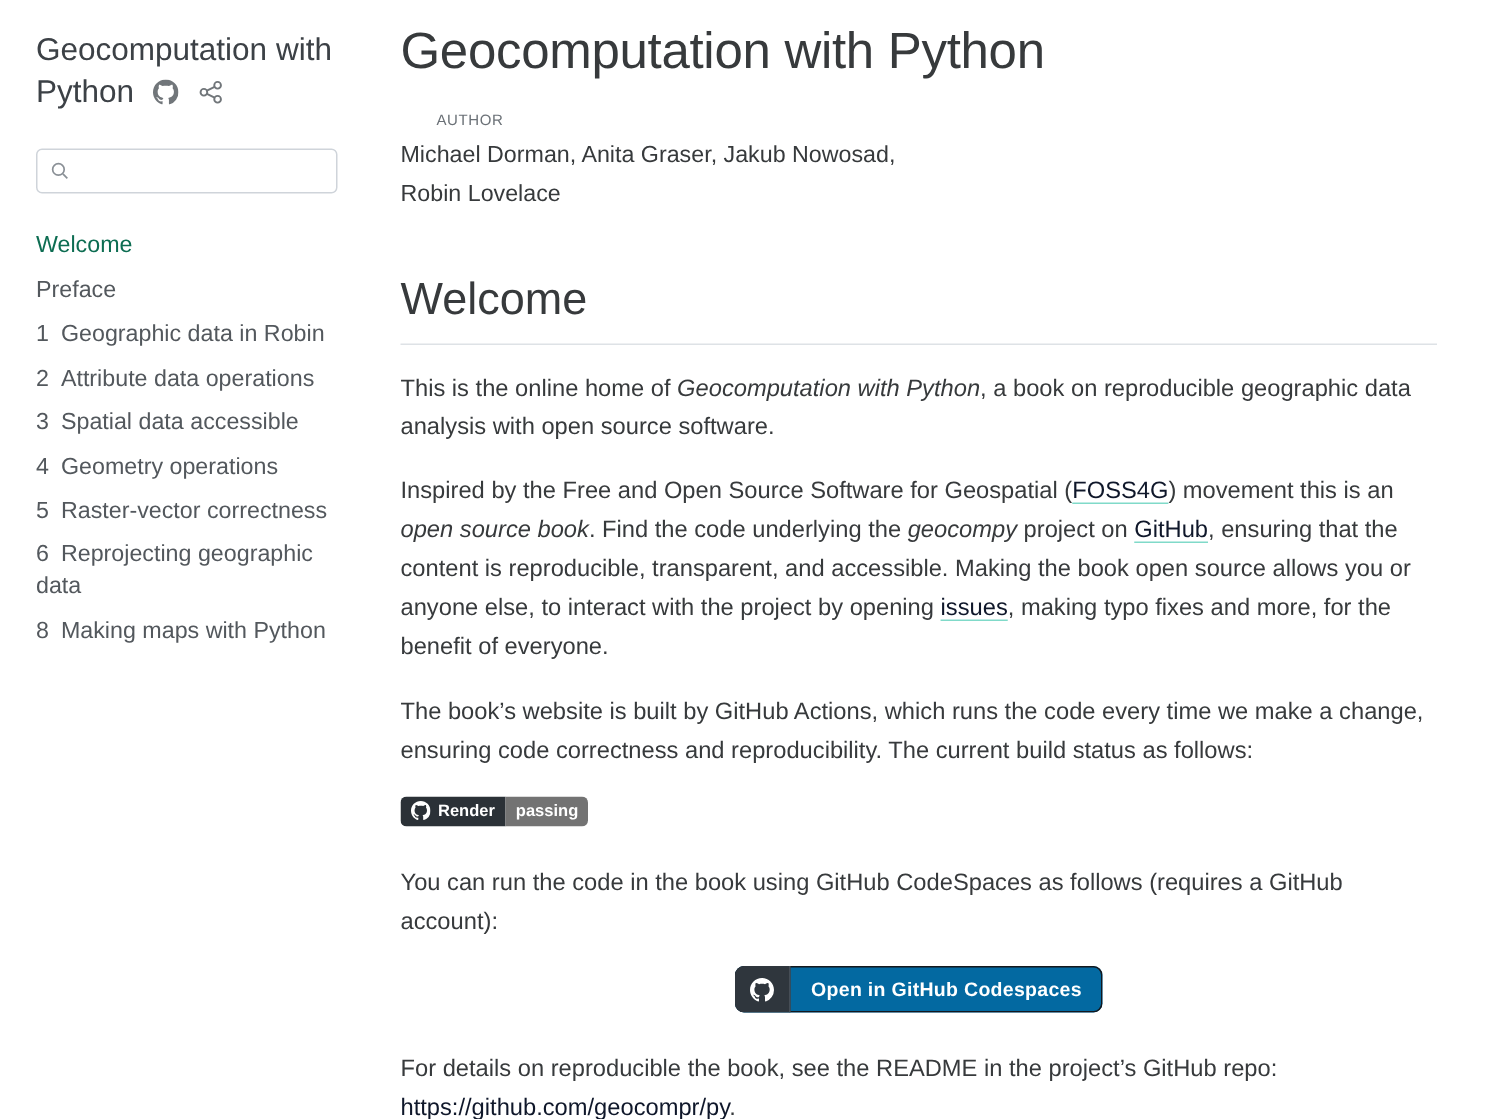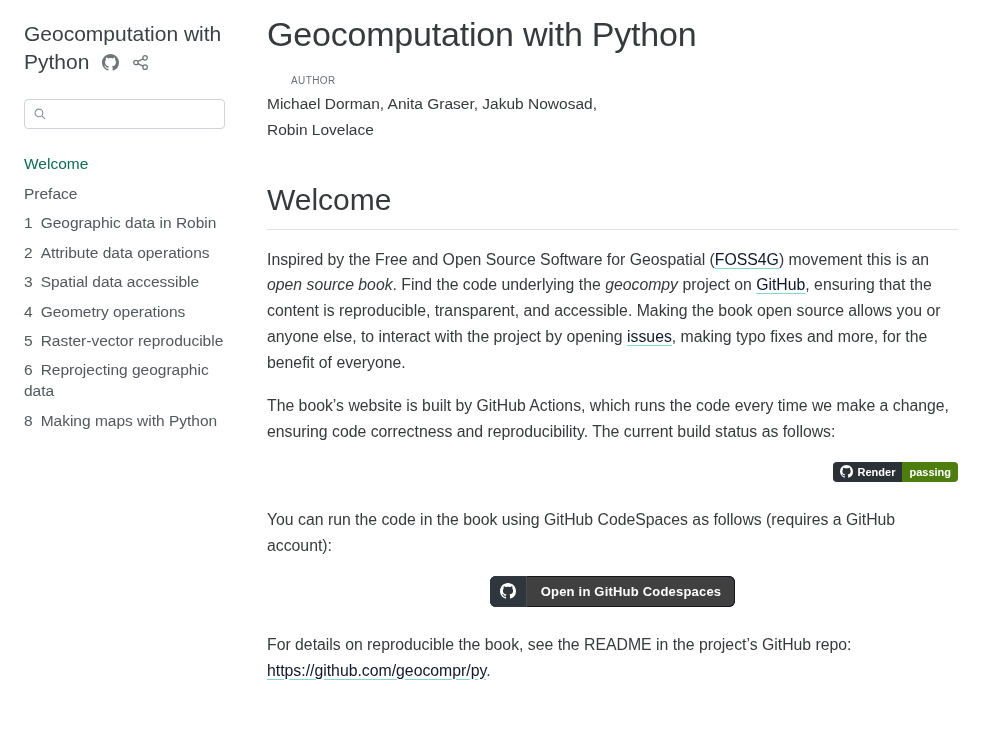--- a/index.html
+++ b/index.html
@@ -63,39 +63,39 @@
   }
   p.body-p { font-size: 15.8px; line-height: 1.64; margin-bottom: 17px; color: #373a3c; }
   p.body-p em { font-style: italic; }
   a.content-link {
     color: #0f172a; text-decoration: underline;
     text-decoration-color: rgba(24,188,156,0.55);
     text-underline-offset: 2.5px; cursor: pointer;
   }
 
   
-  .badge-row { text-align: right; margin: 1px 0 25px 0; }
+  .badge-row { text-align: left; margin: 1px 0 25px 0; }
   .gh-badge {
     display: inline-flex; height: 20px; border-radius: 4px; overflow: hidden;
     text-decoration: none; cursor: pointer; vertical-align: middle;
   }
   .gh-badge-left {
     background: #2b3137; color: #fff; display: inline-flex; align-items: center;
     gap: 5px; padding: 0 7px; font-size: 11px; font-weight: 700;
   }
   .gh-badge-right {
-    background: #4d7c0f; color: #fff; display: inline-flex; align-items: center;
+    background: #737373; color: #fff; display: inline-flex; align-items: center;
     padding: 0 7px; font-size: 11px; font-weight: 600;
   }
 
   
   .cs-row { text-align: center; margin: 1px 0 25px 0; }
   .cs-button {
     display: inline-flex; align-items: stretch; height: 31px;
-    border-radius: 6px; overflow: hidden; background: #404040;
+    border-radius: 6px; overflow: hidden; background: #0369a1;
     text-decoration: none; cursor: pointer; vertical-align: middle;
     box-shadow: 0 0 0 1px #14181d inset;
   }
   .cs-icon {
     background: #2f363d; display: flex; align-items: center;
     padding: 0 10px; color: #fff; border-right: 1px solid #464d55;
   }
   .cs-label {
     display: flex; align-items: center; padding: 0 14px;
     color: #fff; font-size: 13px; font-weight: 700; letter-spacing: 0.2px;
@@ -135,34 +135,35 @@
       <input type="text" placeholder="" style="">
     </div>
 
     <nav class="side-nav" id="sidebar-nav">
         <a class="side-nav-item active"><span>Welcome</span></a>
         <a class="side-nav-item"><span>Preface</span></a>
         <a class="side-nav-item"><span class="chapter-number">1</span><span>Geographic data in Robin</span></a>
         <a class="side-nav-item"><span class="chapter-number">2</span><span>Attribute data operations</span></a>
         <a class="side-nav-item"><span class="chapter-number">3</span><span>Spatial data accessible</span></a>
         <a class="side-nav-item"><span class="chapter-number">4</span><span>Geometry operations</span></a>
-        <a class="side-nav-item"><span class="chapter-number">5</span><span>Raster-vector reproducible</span></a>
+        <a class="side-nav-item"><span class="chapter-number">5</span><span>Raster-vector correctness</span></a>
         <a class="side-nav-item"><span class="chapter-number">6</span><span>Reprojecting geographic data</span></a>
         <a class="side-nav-item"><span class="chapter-number">8</span><span>Making maps with Python</span></a>
       </nav>
   </aside>
 
   <main class="content">
     <h1 class="page-title">Geocomputation with Python</h1>
     <div class="author-label">AUTHOR</div>
     <div class="authors">Michael Dorman, Anita Graser, Jakub Nowosad, Robin Lovelace</div>
 
     <section class="welcome">
       <h1 class="section-title">Welcome</h1>
 
+      <p class="body-p"><span>This is the online home of </span><em>Geocomputation with Python</em><span>, a book on reproducible geographic data analysis with open source software.</span></p>
       <p class="body-p"><span>Inspired by the Free and Open Source Software for Geospatial (</span><a class="content-link">FOSS4G</a><span>) movement this is an </span><em>open source book</em><span>. Find the code underlying the </span><em>geocompy</em><span> project on </span><a class="content-link">GitHub</a><span>, ensuring that the content is reproducible, transparent, and accessible. Making the book open source allows you or anyone else, to interact with the project by opening </span><a class="content-link">issues</a><span>, making typo fixes and more, for the benefit of everyone.</span></p>
       <p class="body-p"><span>The book’s website is built by GitHub Actions, which runs the code every time we make a change, ensuring code correctness and reproducibility. The current build status as follows:</span></p>
 
       <div class="badge-row">
         <a class="gh-badge">
           <span class="gh-badge-left">
             <svg width="13" height="13" viewBox="0 0 16 16" fill="#fff" aria-hidden="true">
               <path d="M8 0C3.58 0 0 3.58 0 8c0 3.54 2.29 6.53 5.47 7.59.4.07.55-.17.55-.38 0-.19-.01-.82-.01-1.49-2.01.37-2.53-.49-2.69-.94-.09-.23-.48-.94-.82-1.13-.28-.15-.68-.52-.01-.53.63-.01 1.08.58 1.23.82.72 1.21 1.87.87 2.33.66.07-.52.28-.87.51-1.07-1.78-.2-3.64-.89-3.64-3.95 0-.87.31-1.59.82-2.15-.08-.2-.36-1.02.08-2.12 0 0 .67-.21 2.2.82.64-.18 1.32-.27 2-.27s1.36.09 2 .27c1.53-1.04 2.2-.82 2.2-.82.44 1.1.16 1.92.08 2.12.51.56.82 1.27.82 2.15 0 3.07-1.87 3.75-3.65 3.95.29.25.54.73.54 1.48 0 1.07-.01 1.93-.01 2.2 0 .21.15.46.55.38A8.012 8.012 0 0 0 16 8c0-4.42-3.58-8-8-8z"></path>
             </svg>
             <span>Render</span>

